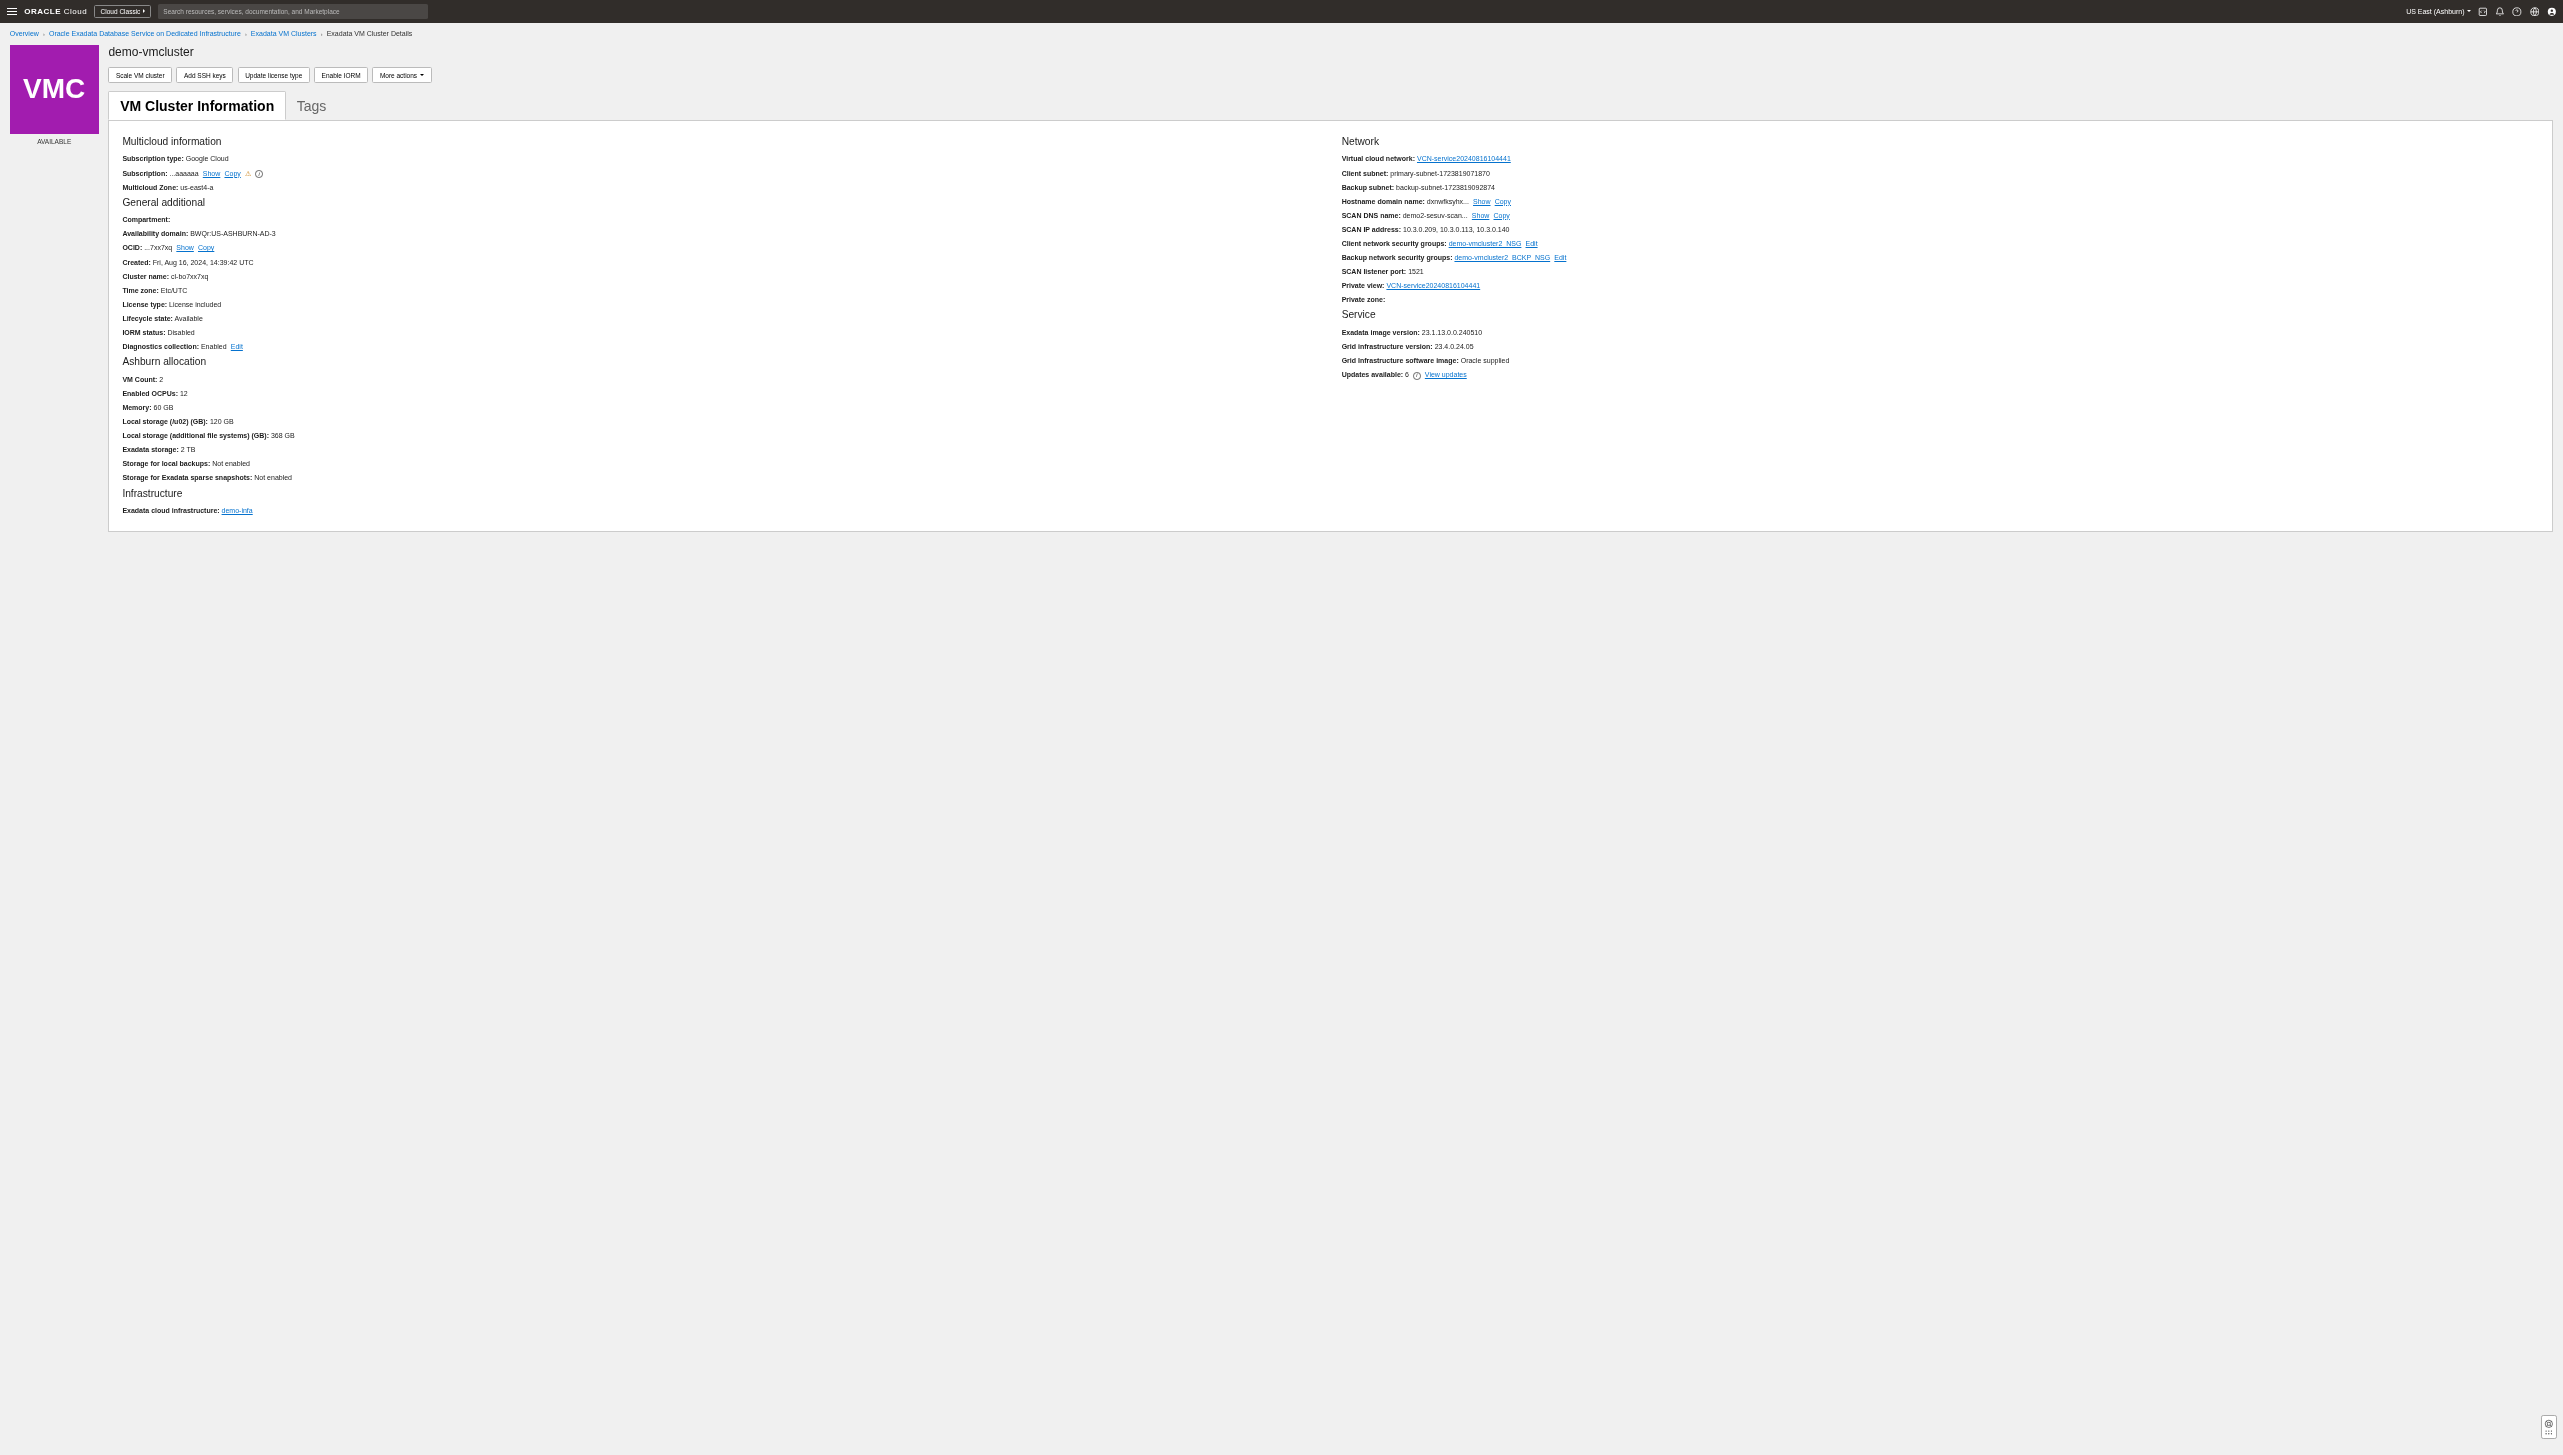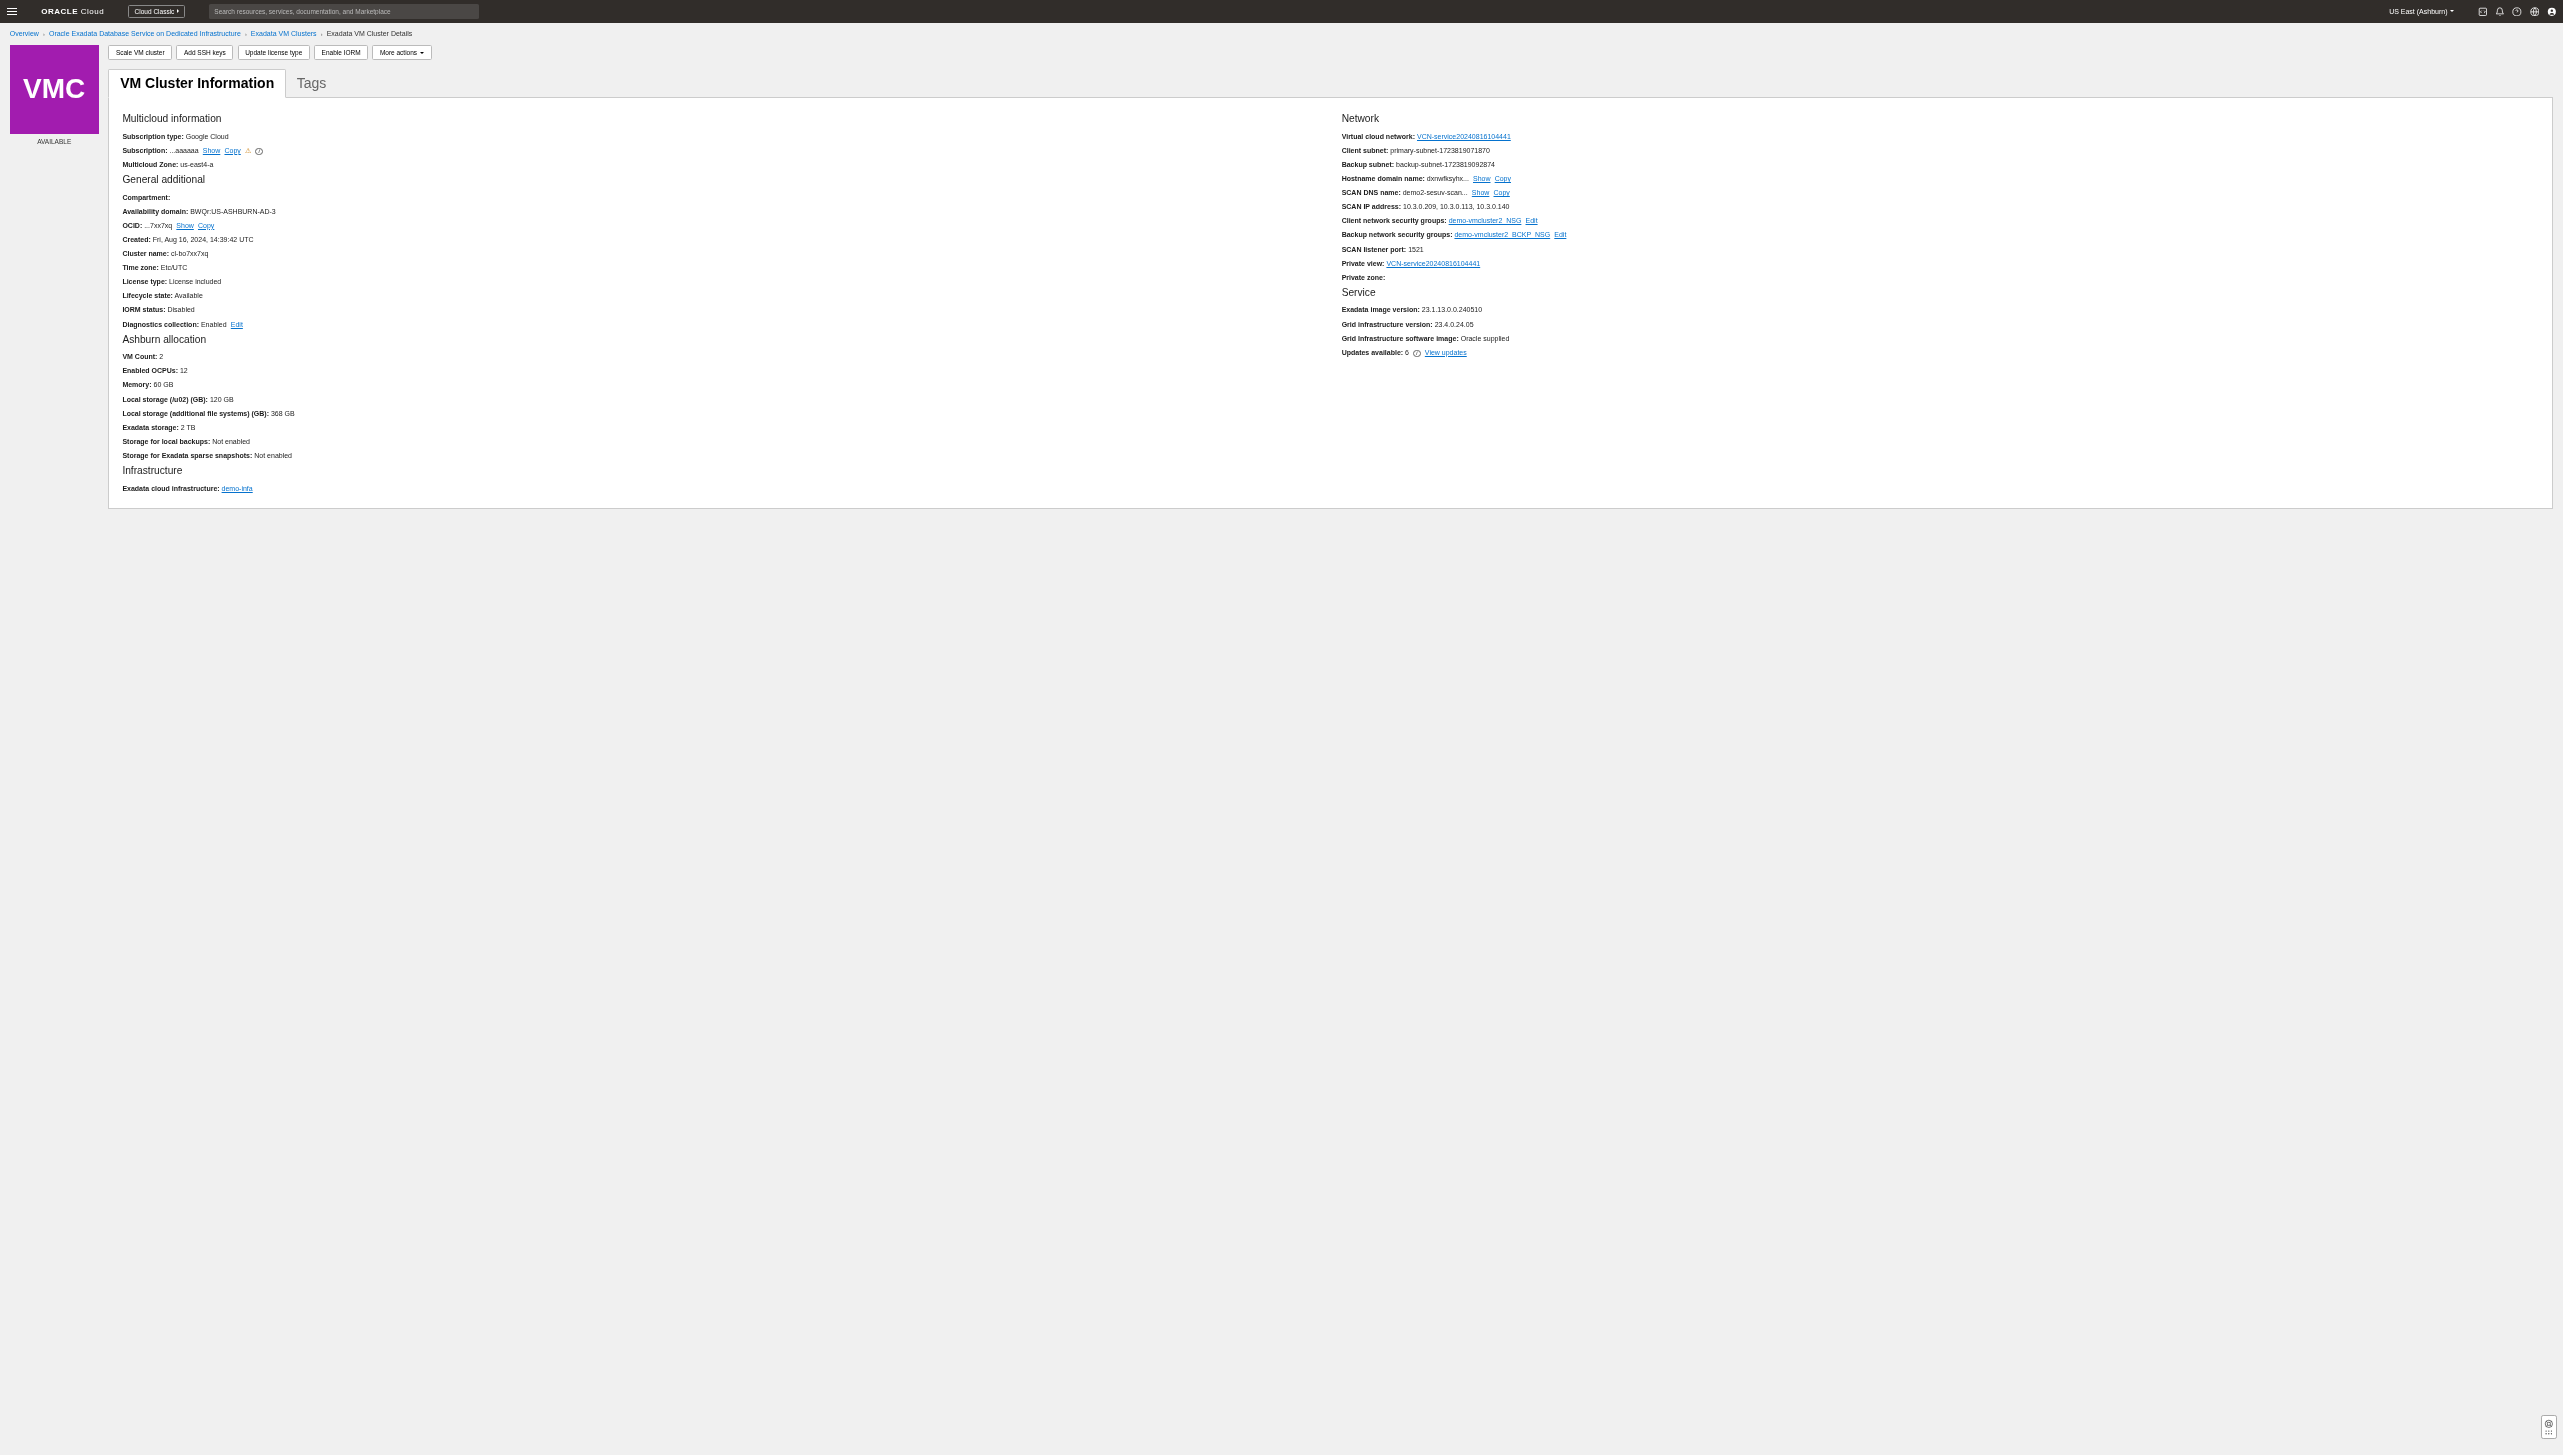--- a/index.html
+++ b/index.html
@@ -9,21 +9,21 @@
   color: #1b1b1b;
   background: #f0f0f0;
 }
 .topbar {
   background: #312d2a;
   color: #fff;
   height: 22.7px;
   display: flex;
   align-items: center;
   padding: 0 6.5px;
-  gap: 24px;
+  gap: 7px;
 }
 .menu-icon {
   width: 10.8px; height: 7.6px;
   display: inline-block;
   border-top: 1.1px solid #fff;
   border-bottom: 1.1px solid #fff;
   position: relative;
 }
 .menu-icon::before {
   content: '';
@@ -261,20 +261,21 @@
 
 <div class="page-body">
   <div class="left-col">
     <div class="resource-icon">
       <span>VMC</span>
     </div>
     <div class="status-label">AVAILABLE</div>
   </div>
 
   <div class="right-col">
+    <h1 class="page-title">demo-vmcluster</h1>
 
     <div class="action-row">
       <button class="action-btn">Scale VM cluster</button>
       <button class="action-btn">Add SSH keys</button>
       <button class="action-btn">Update license type</button>
       <button class="action-btn">Enable IORM</button>
       <button class="action-btn">
         <span>More actions</span>
         <span class="chevron-down"></span>
       </button>

